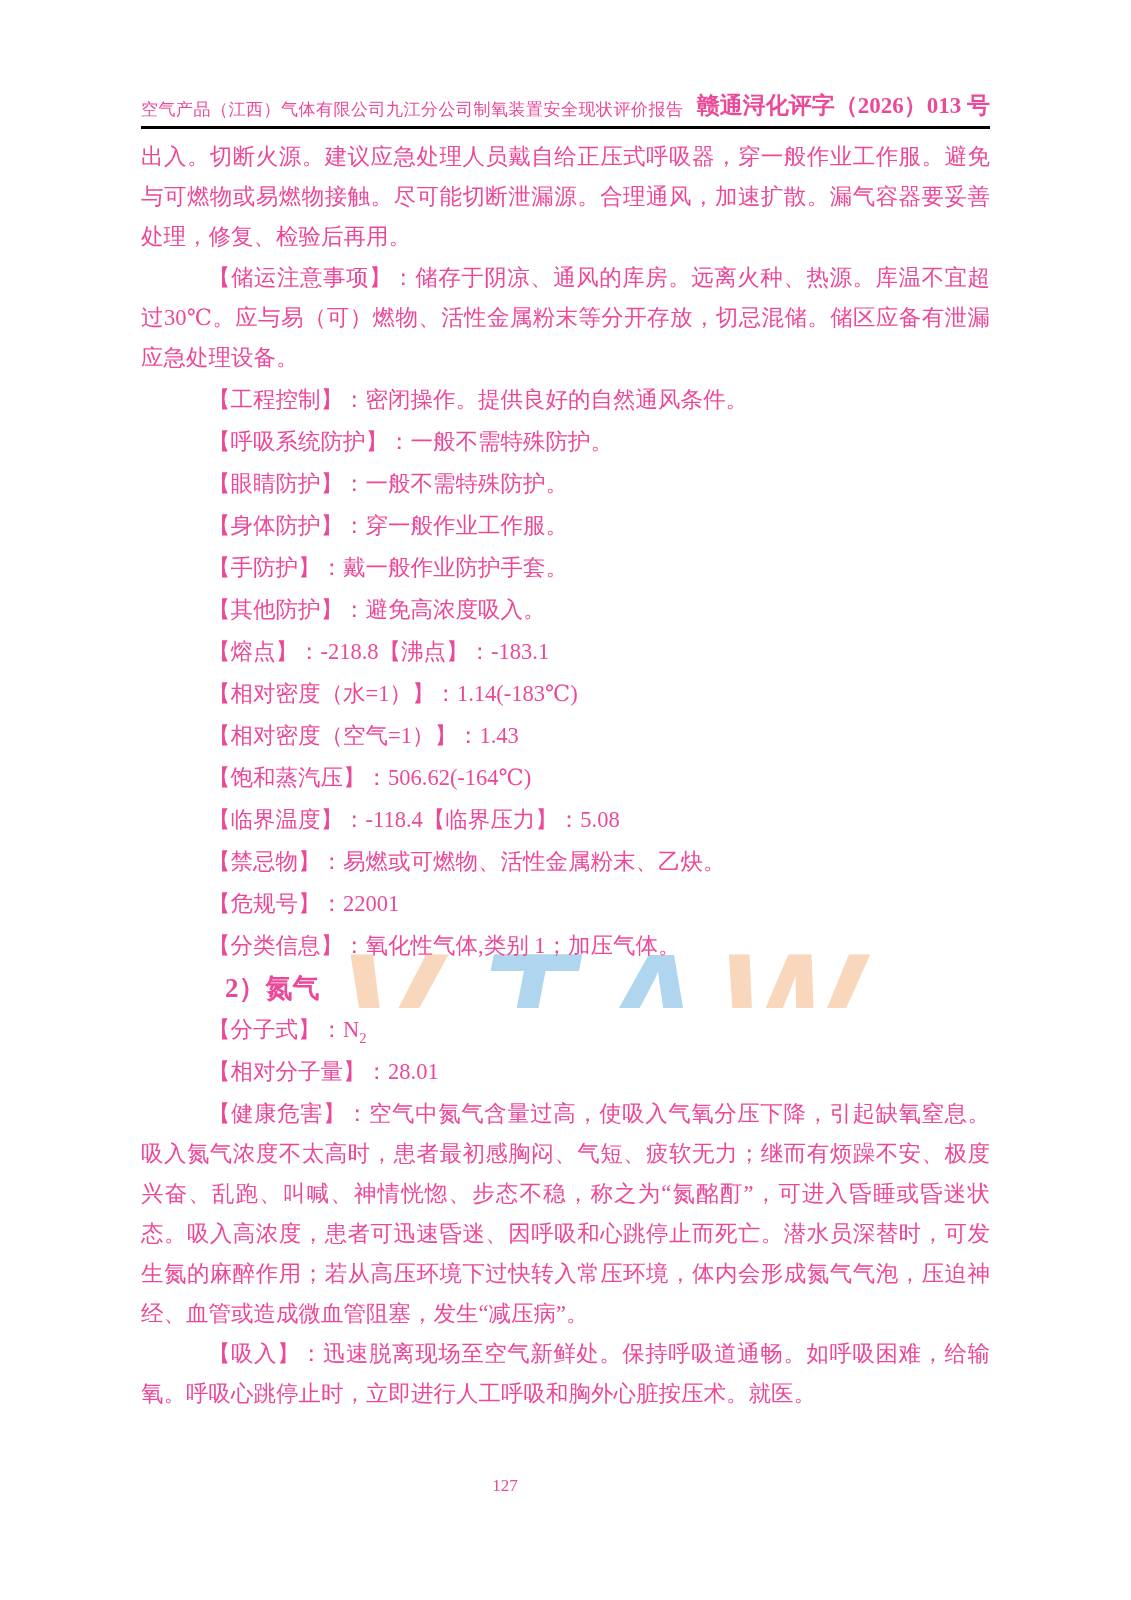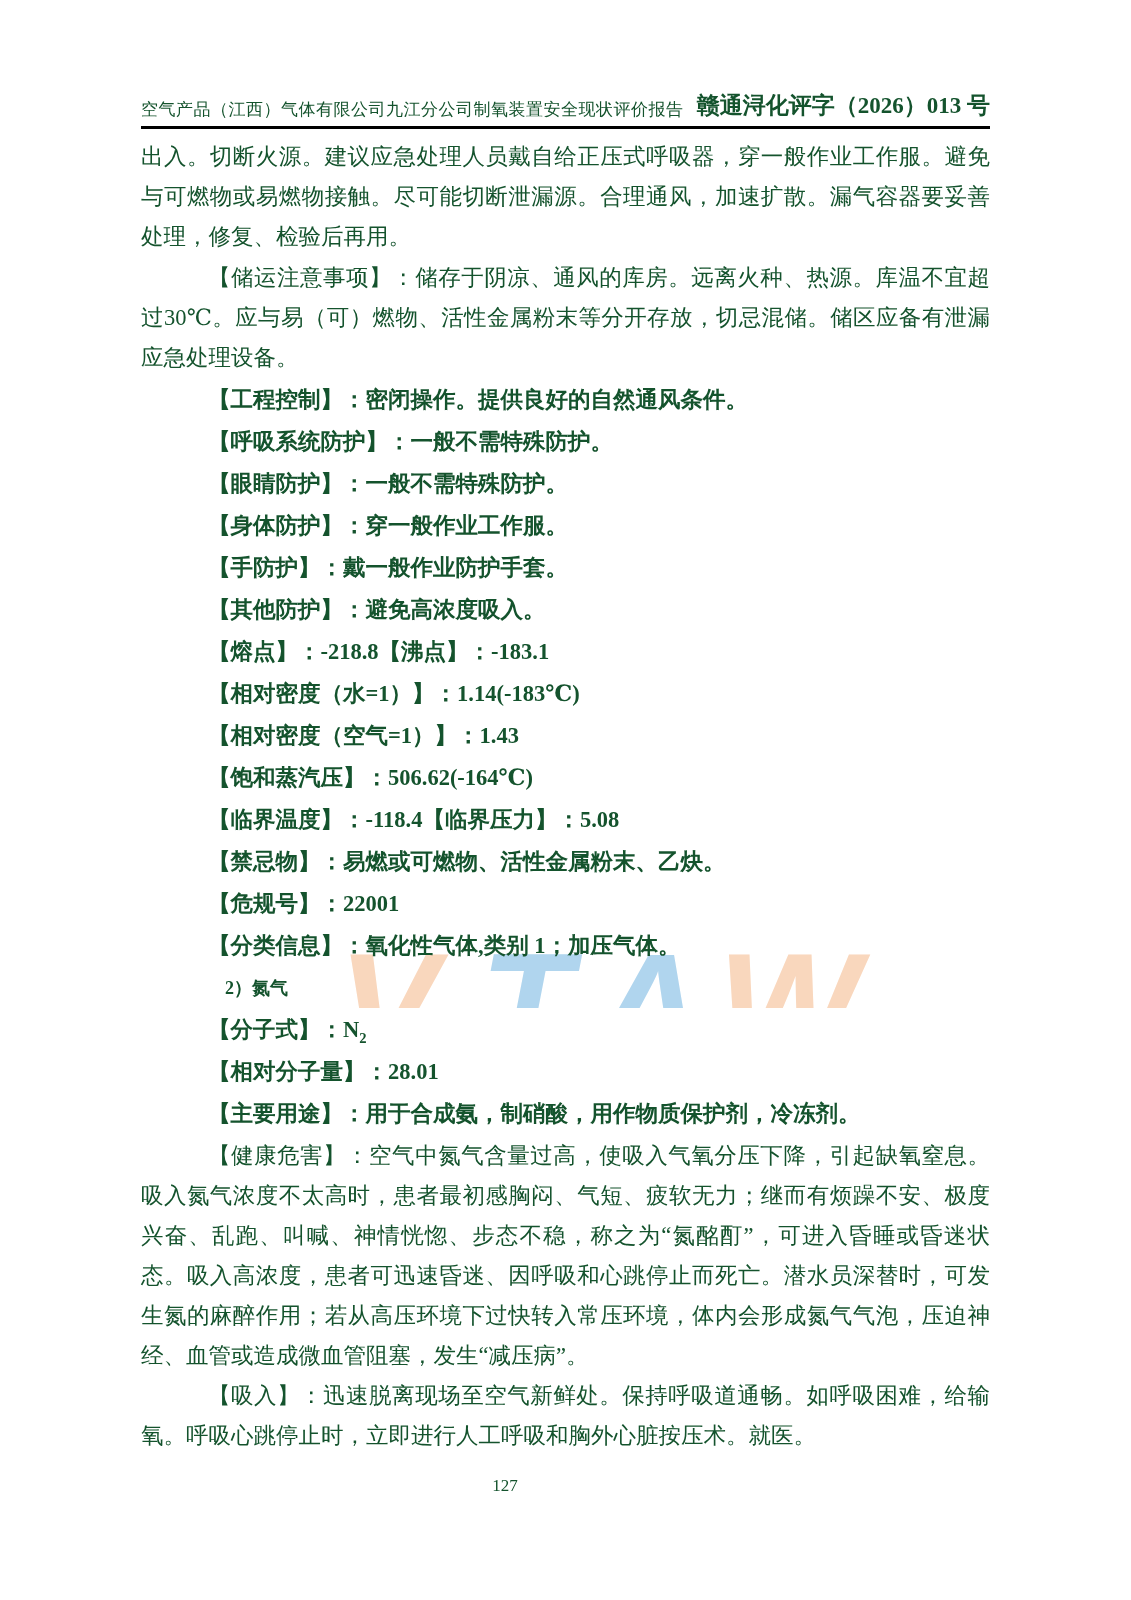--- a/index.html
+++ b/index.html
@@ -2,21 +2,21 @@
 <html><head>
 <meta charset="utf-8">
 <style>
   html,body { margin:0; padding:0; background:#e8e8e8; }
   .page {
     position:relative;
     width:1131px; height:1600px;
     margin:0 auto;
     background:#ffffff;
     font-family:"Liberation Serif","DejaVu Serif",serif;
-    color:#14532d;
+    color:#ec4899;
     overflow:hidden;
   }
   .header {
     position:absolute;
     left:141px; top:90px;
     width:849px;
     border-bottom:3px solid #000;
     padding-bottom:5px;
     display:flex;
     justify-content:space-between;
@@ -46,22 +46,22 @@
     left:141px; top:138px;
     width:849px;
     font-size:22.5px;
     line-height:40px;
     text-align:justify;
     z-index:1;
   }
   .body-text p { margin:0; }
   p.cont    { text-indent:0;font-family:Liberation Mono, monospace; }
   p.indent  { text-indent:67px; }
-  p.label   { text-indent:67px; margin:2px 0;font-weight:bold; }
-  p.heading { text-indent:84px; font-weight:bold; margin:2px 0; font-size:18px; }
+  p.label   { text-indent:67px; margin:2px 0; }
+  p.heading { text-indent:84px; font-weight:bold; margin:2px 0; font-size:27px; }
   sub { font-size:0.65em; line-height:0; }
 
   .pageno {
     position:absolute;
     top:1476px; left:0;
     width:1010px;
     text-align:center;
     font-size:17px;
     z-index:1;
   }
@@ -98,20 +98,19 @@
     <p class="label">【相对密度（水=1）】：1.14(-183℃)</p>
     <p class="label">【相对密度（空气=1）】：1.43</p>
     <p class="label">【饱和蒸汽压】：506.62(-164℃)</p>
     <p class="label">【临界温度】：-118.4【临界压力】：5.08</p>
     <p class="label">【禁忌物】：易燃或可燃物、活性金属粉末、乙炔。</p>
     <p class="label">【危规号】：22001</p>
     <p class="label">【分类信息】：氧化性气体,类别 1；加压气体。</p>
     <p class="heading">2）氮气</p>
     <p class="label"><span>【分子式】：N</span><sub>2</sub></p>
     <p class="label">【相对分子量】：28.01</p>
-    <p class="label">【主要用途】：用于合成氨，制硝酸，用作物质保护剂，冷冻剂。</p>
     <p class="indent">【健康危害】：空气中氮气含量过高，使吸入气氧分压下降，引起缺氧窒息。吸入氮气浓度不太高时，患者最初感胸闷、气短、疲软无力；继而有烦躁不安、极度兴奋、乱跑、叫喊、神情恍惚、步态不稳，称之为“氮酩酊”，可进入昏睡或昏迷状态。吸入高浓度，患者可迅速昏迷、因呼吸和心跳停止而死亡。潜水员深替时，可发生氮的麻醉作用；若从高压环境下过快转入常压环境，体内会形成氮气气泡，压迫神经、血管或造成微血管阻塞，发生“减压病”。</p>
     <p class="indent">【吸入】：迅速脱离现场至空气新鲜处。保持呼吸道通畅。如呼吸困难，给输氧。呼吸心跳停止时，立即进行人工呼吸和胸外心脏按压术。就医。</p>
   </div>
 
   <div class="pageno">127</div>
 
 </div>
 
 </body></html>

